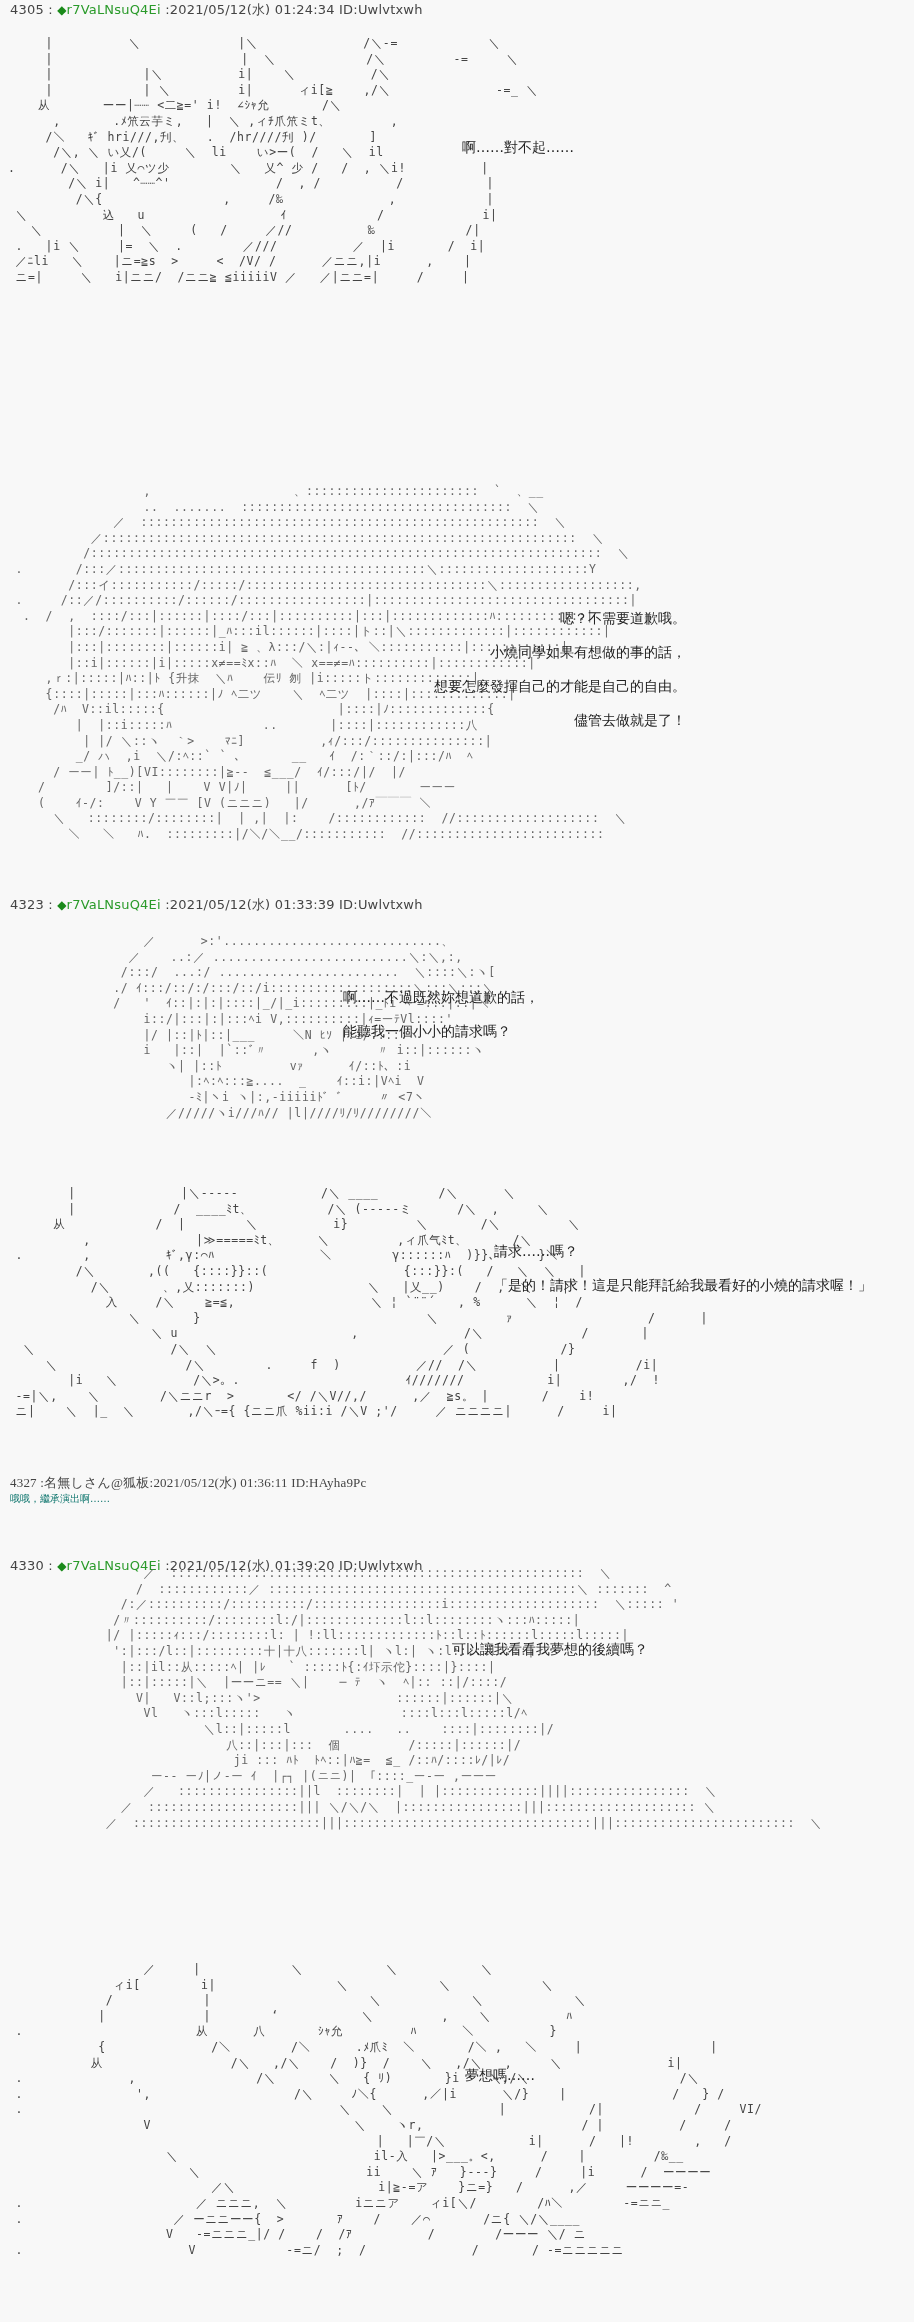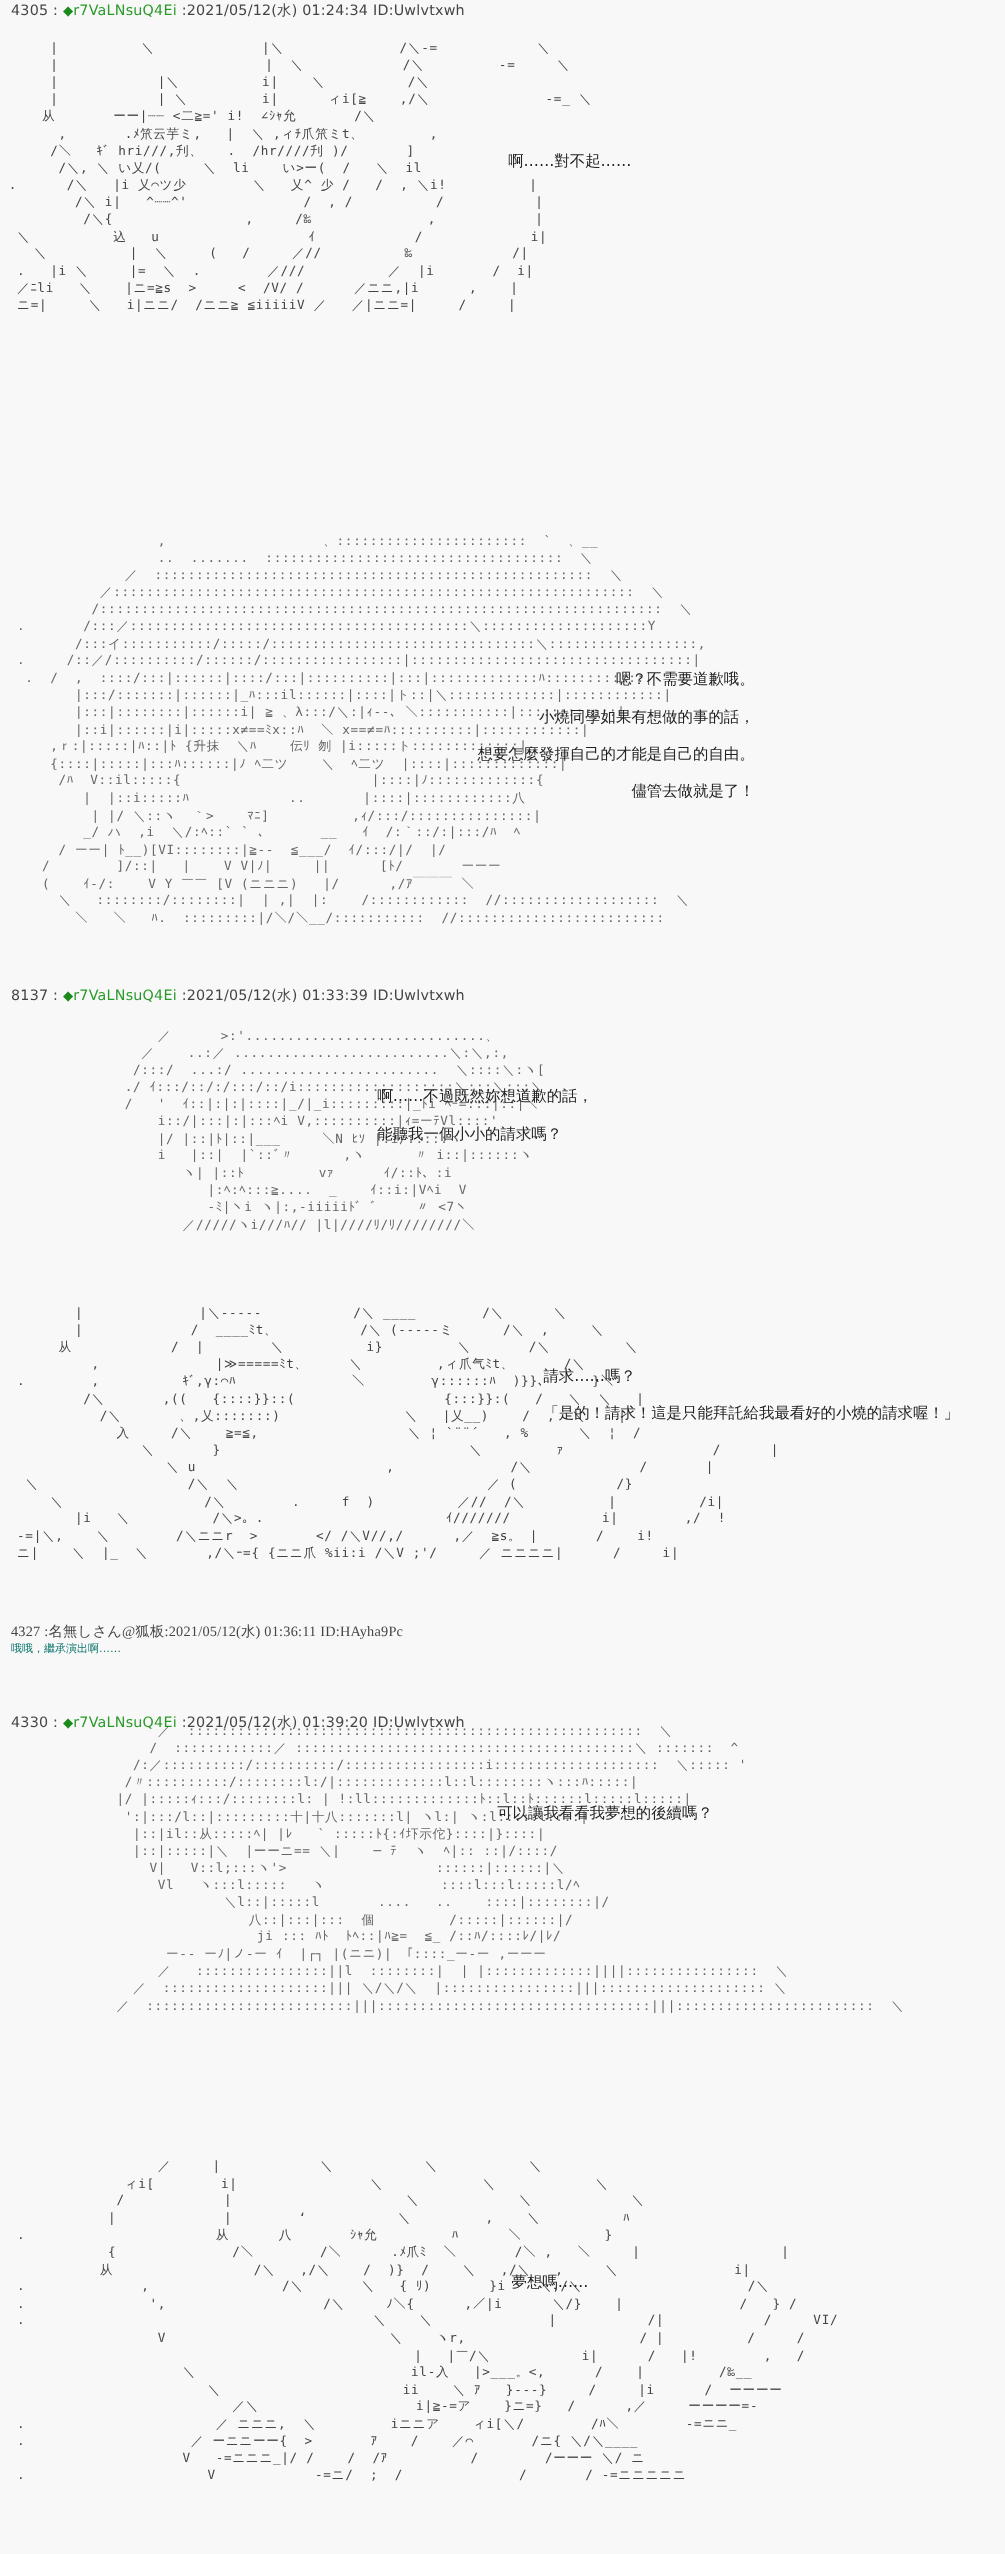--- a/index.html
+++ b/index.html
@@ -88,21 +88,21 @@
       ＼   ::::::::/::::::::|  | ,|  |:    /::::::::::::  //:::::::::::::::::::  ＼
         ＼   ＼   ﾊ.  :::::::::|/＼/＼__/:::::::::::  //:::::::::::::::::::::::::</pre>
 <div class="speech" style="left:434px; top:601px;text-align:right;">
   <span class="line">嗯？不需要道歉哦。</span>
   <span class="line">　小燒同學如果有想做的事的話，</span>
   <span class="line">想要怎麼發揮自己的才能是自己的自由。</span>
   <span class="line">　儘管去做就是了！</span>
 </div>
 
 <div class="post-header" style="top:896px;">
-  <span class="num">8137</span>
+  <span class="num">4323</span>
   <span>:</span>
   <span class="diamond">◆</span><span class="trip">r7VaLNsuQ4Ei</span>
   <span>:2021/05/12(水) 01:33:39</span>
   <span>ID:Uwlvtxwh</span>
 </div>
 
 <pre class="aa dots" style="left:8px; top:934px;">                  ／      &gt;:'.............................、
                 ／    ..:／ ..........................＼:＼,:,
                /:::/  ...:/ ........................  ＼::::＼:ヽ[
               ./ ｲ:::/::/:/:::/::/i:::::::::::::::::::＼:::＼:::＼

